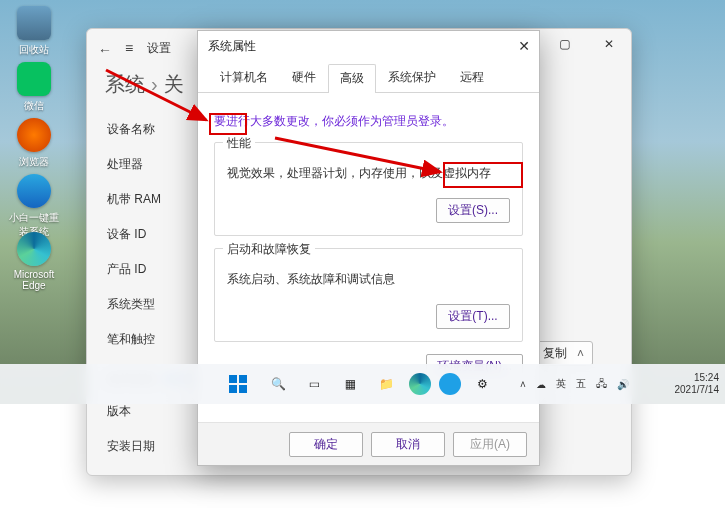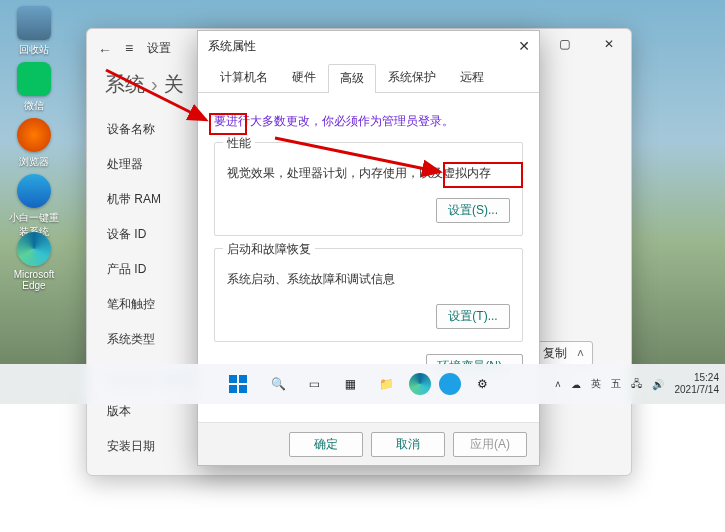--- a/index.html
+++ b/index.html
@@ -31,33 +31,33 @@
   .sysprop-title{height:30px;display:flex;align-items:center;padding:0 10px;font-size:12px;position:relative;}
   .sysprop-title .close{position:absolute;right:4px;top:4px;width:22px;height:22px;display:flex;align-items:center;justify-content:center;font-size:14px;color:#333;}
   .tabs{display:flex;border-bottom:1px solid #d5d5d5;padding:0 10px;margin-top:2px;}
   .tab{padding:5px 11px 6px;font-size:12px;color:#333;border:1px solid transparent;border-bottom:none;margin-right:0px;cursor:default;}
   .tab.active{border-color:#d5d5d5;background:#fff;position:relative;top:1px;border-radius:2px 2px 0 0;}
   .dlg-body{padding:12px 16px 8px;}
   .intro{font-size:12px;color:#6d28d9;margin-bottom:12px;margin-top:8px;}
   .group{border:1px solid #d9d9d9;border-radius:2px;padding:22px 12px 12px;margin-bottom:12px;position:relative;}
   .group-title{position:absolute;top:-8px;left:8px;background:#fff;padding:0 4px;font-size:12px;color:#333;}
   .group-desc{font-size:12px;color:#333;margin-bottom:16px;}
-  .btn{min-width:74px;padding:3px 10px;border:1px solid #adadad;background:#fdfdfd;font-size:12px;color:#0f766e;border-radius:2px;cursor:pointer;}
+  .btn{min-width:74px;padding:3px 10px;border:1px solid #adadad;background:#fdfdfd;font-size:12px;color:#4c1d95;border-radius:2px;cursor:pointer;}
   .btn:disabled{color:#9a9a9a;}
   .right{float:right;}
   .dlg-footer{position:absolute;left:0;right:0;bottom:0;height:42px;border-top:1px solid #e3e3e3;background:#f3f3f3;display:flex;justify-content:flex-end;align-items:center;padding:0 12px;gap:8px;}
   
   .redbox{position:absolute;border:2px solid #d90000;pointer-events:none;}
   .arrow{position:absolute;pointer-events:none;}
   
   .taskbar{position:absolute;left:0;right:0;bottom:0;height:40px;background:rgba(243,245,249,.92);backdrop-filter:blur(6px);display:flex;align-items:center;justify-content:center;}
   .task-icons{display:flex;gap:8px;align-items:center;}
   .task-icon{width:28px;height:28px;border-radius:4px;display:flex;align-items:center;justify-content:center;}
   .tray{position:absolute;right:6px;display:flex;align-items:center;gap:10px;font-size:10px;color:#333;}
-  .tray .clock{text-align:right;line-height:12px;}
+  .tray .clock{text-align:right;line-height:12px;margin-left:35px;}
 </style>
 </head>
 <body>
 
 <div class="desktop">
 
   <div class="desk-icon" style="left:6px;top:6px">
     <div class="ico" style="background:linear-gradient(#6aa0c4,#476f8c)"></div>
     <div>回收站</div>
   </div>
@@ -92,22 +92,22 @@
     <div class="settings-body">
       <div class="leftcol">
         <div class="breadcrumb">
           <span>系统</span><span class="sep">›</span><span>关</span>
         </div>
         <div class="list-item">设备名称</div>
         <div class="list-item">处理器</div>
         <div class="list-item">机带 RAM</div>
         <div class="list-item">设备 ID</div>
         <div class="list-item">产品 ID</div>
+        <div class="list-item">系统类型</div>
         <div class="list-item">笔和触控</div>
-        <div class="list-item">系统类型</div>
         <div class="section-label">
           <span>相关链接</span>&nbsp;&nbsp;<span class="link">域或工</span>
         </div>
         <div class="list-item">版本</div>
         <div class="list-item">安装日期</div>
 
       </div>
     </div>
     <div class="copybtn">
       <span>复制</span>

